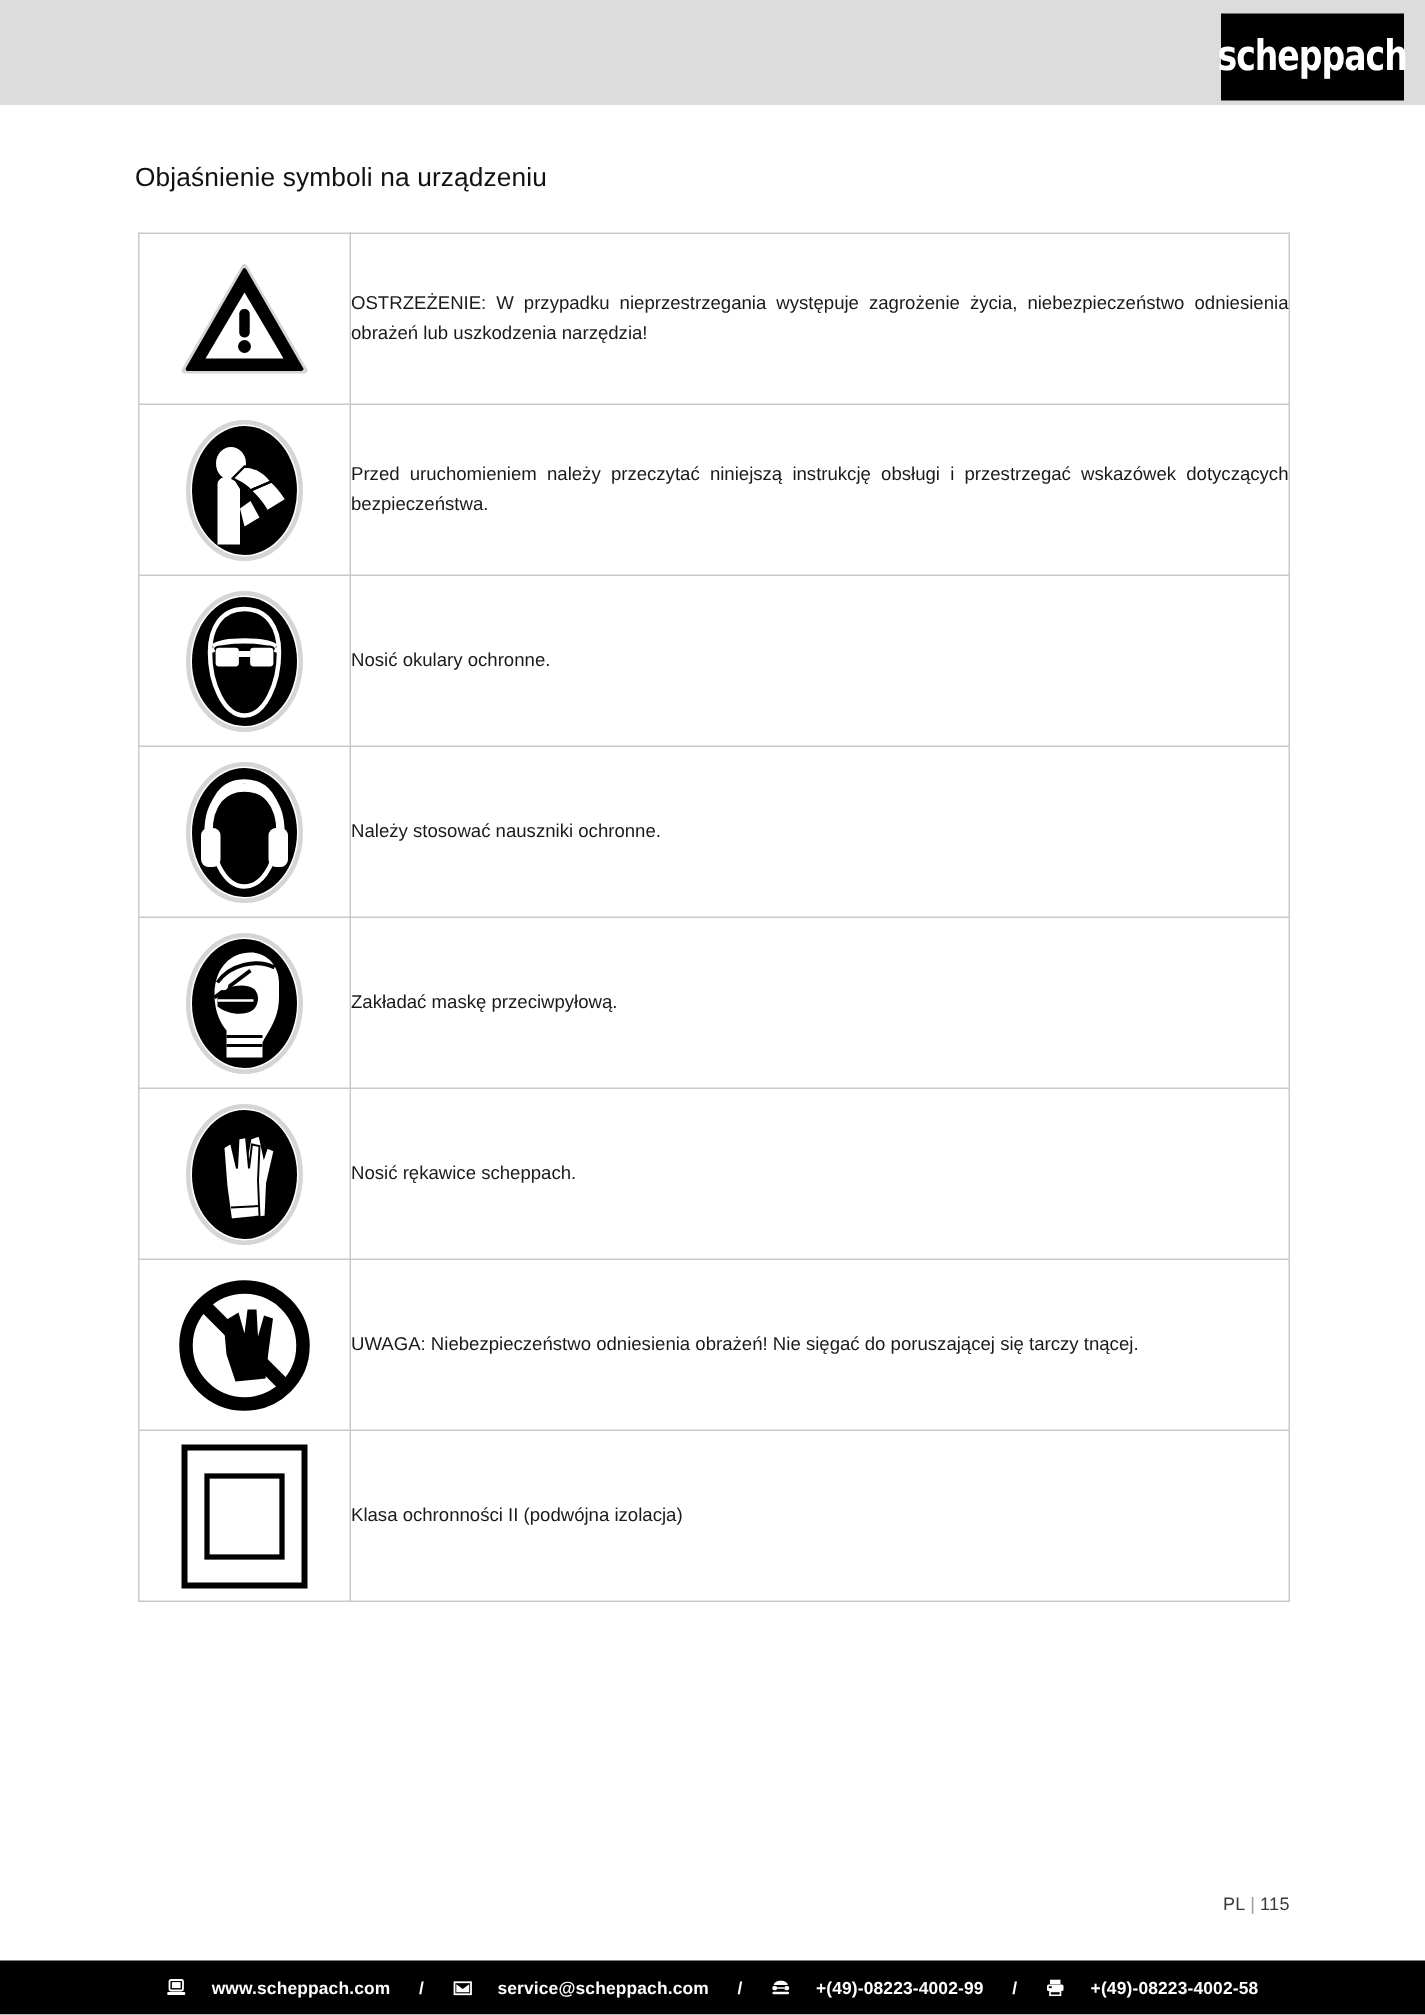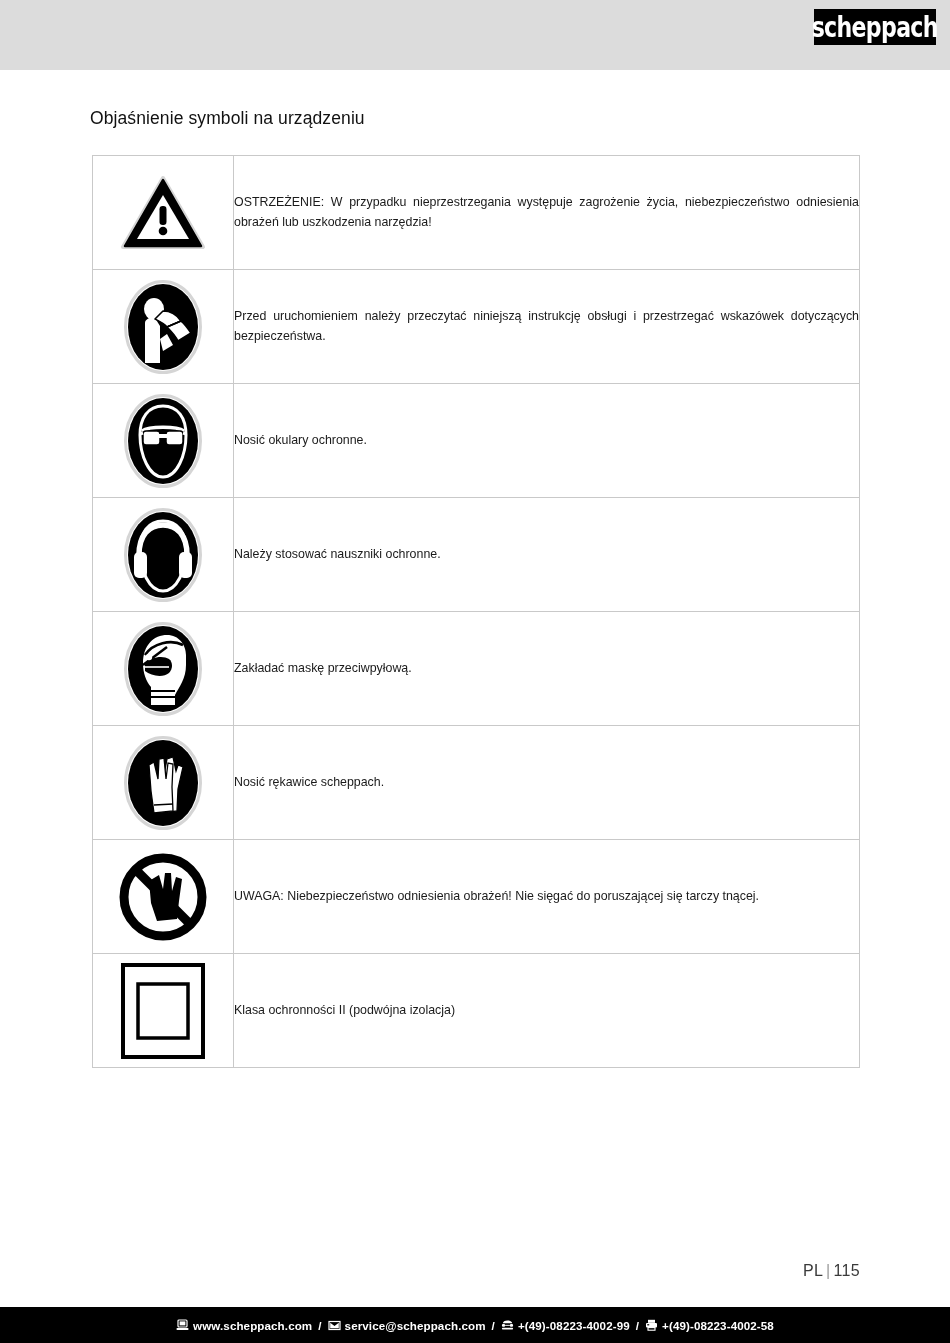--- a/index.html
+++ b/index.html
@@ -22,21 +22,21 @@
     left: 0; top: 0;
     width: 950px;
     height: 70px;
     background: #dcdcdc;
   }
   .logo {
     position: absolute;
     right: 14px;
     top: 9px;
     width: 122px;
-    height: 36px;
+    height: 58px;
     background: #c2410c;
     padding: 0;
     box-sizing: border-box;
   }
   .logo-inner {
     width: 100%;
     height: 100%;
     background: #000000;
     display: flex;
     align-items: center;
@@ -98,21 +98,21 @@
     justify-content: center;
     height: 113px;
   }
   .icon-wrap svg { display: block; }
 
   
   .page-num {
     position: absolute;
     right: 90px;
     top: 1262px;
-    font-size: 16px;
+    font-size: 12px;
     color: #3a3a3a;
     letter-spacing: 0.3px;
   }
   .page-num .bar {
     color: #9a9a9a;
     padding: 0 3px;
   }
 
   
   .footer-bar {
@@ -126,21 +126,21 @@
     align-items: center;
     justify-content: center;
   }
   .footer-line {
     color: #ffffff;
     font-size: 11.6px;
     font-weight: bold;
     letter-spacing: 0.1px;
     display: flex;
     align-items: center;
-    gap: 4px;
+    gap: 17px;
     white-space: nowrap;
   }
   .footer-line .sep { padding: 0 2px; }
   .footer-ico {
     display: inline-flex;
     align-items: center;
     justify-content: center;
     width: 13px;
     height: 13px;
   }

